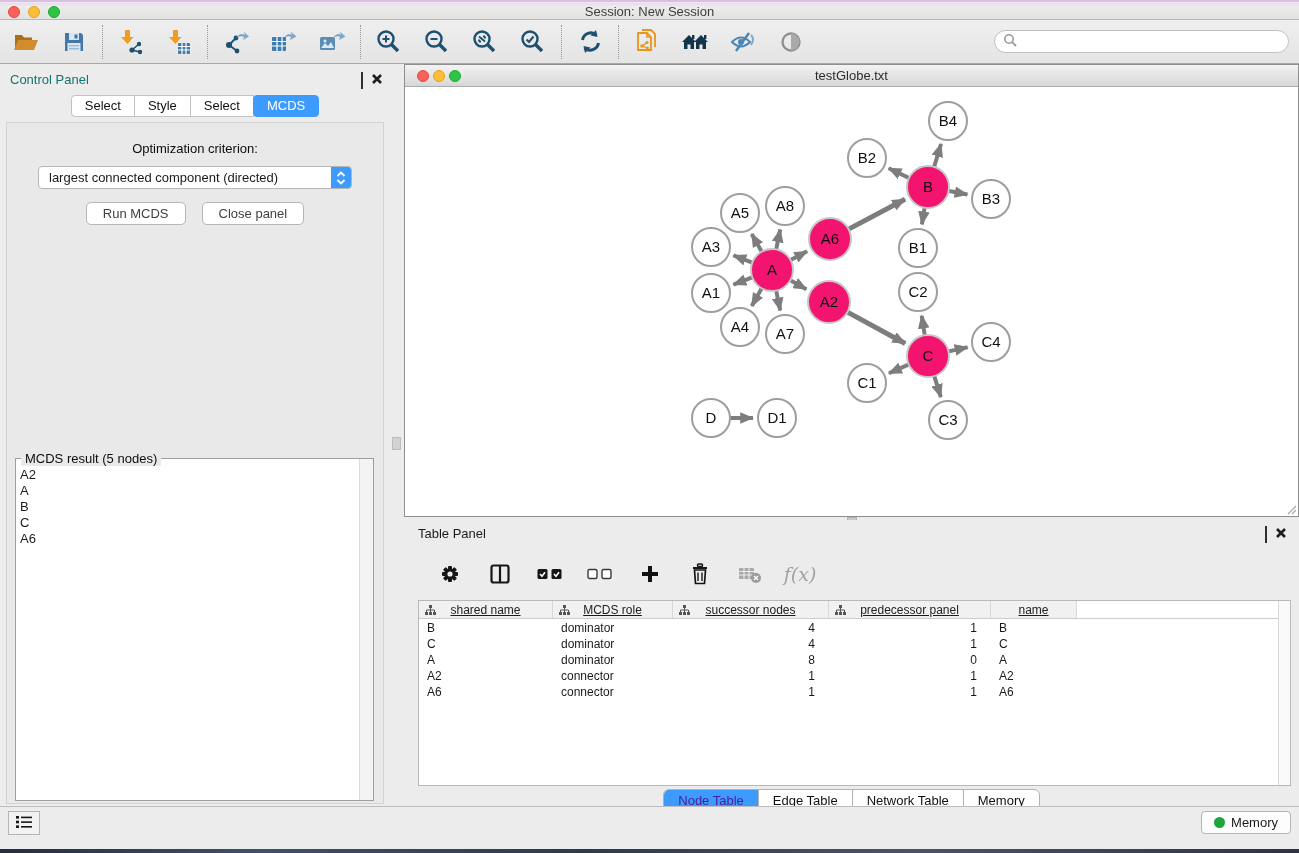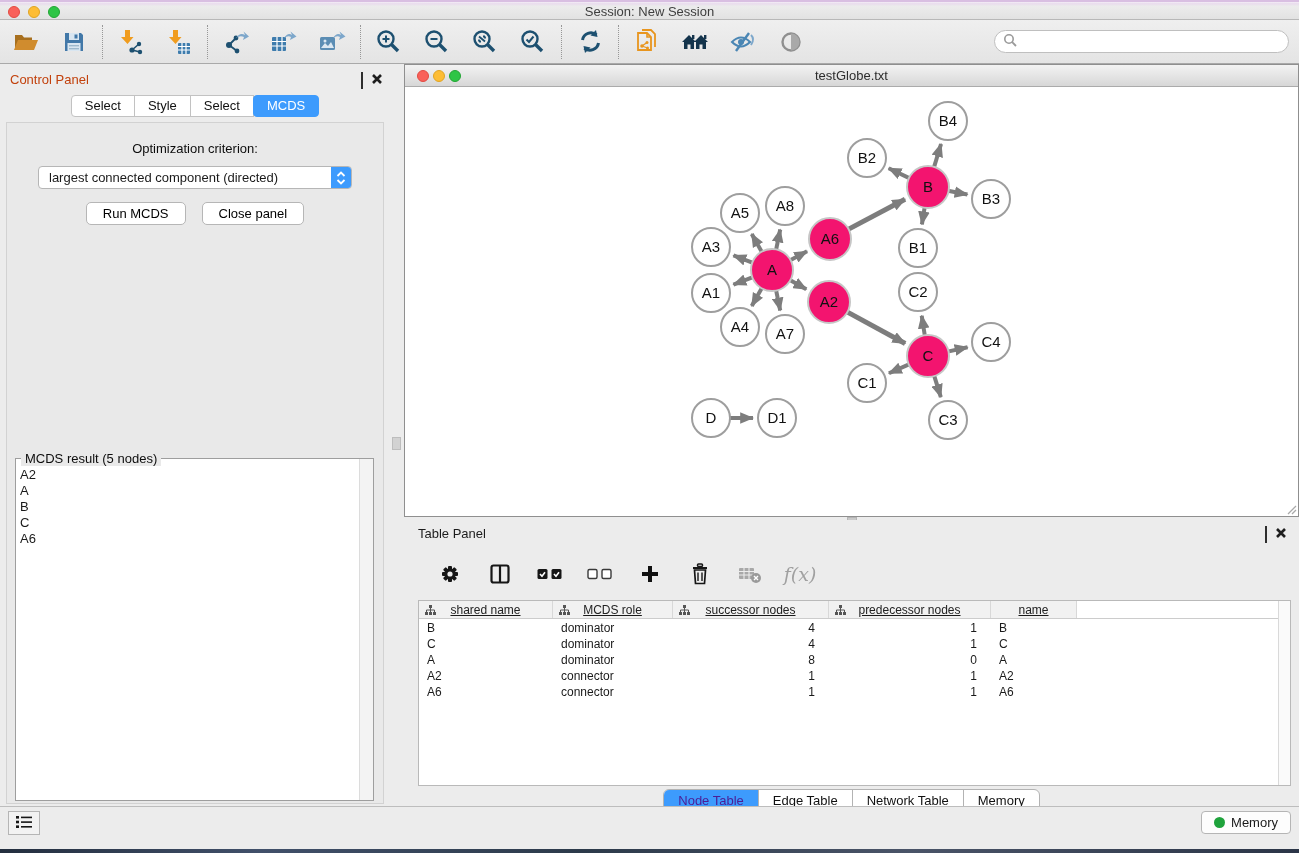--- a/index.html
+++ b/index.html
@@ -24,39 +24,39 @@
   .tb-group { display:flex; align-items:center; gap:20px; }
   .tb-sep { width:0; height:34px; border-left:1px dotted #979797; margin:0 14px; }
   .tbtn { width:28px; height:28px; display:flex; align-items:center; justify-content:center; cursor:pointer; }
   .tbtn svg { display:block; }
   .searchbox { margin-left:auto; margin-right:10px; width:295px; height:23px; background:#fff;
     border:1px solid #bfbfbf; border-radius:12px; display:flex; align-items:center; padding:0 8px; gap:5px; }
   .searchbox input { flex:1; border:none; outline:none; background:transparent; font:13px "Liberation Sans",sans-serif; }
 
   
   .control-panel { position:absolute; left:0; top:64px; width:391px; height:754px; background:#ececec; }
-  .cp-title { position:absolute; left:10px; top:8px; color:#c2410c; }
+  .cp-title { position:absolute; left:10px; top:8px; color:#0f766e; }
   .panel-btns { position:absolute; right:8px; top:9px; display:flex; gap:8px; align-items:center; }
   .float-glyph { width:11px; height:11px; border:1.5px solid #2e2e2e; background:transparent; }
   .cp-tabs { position:absolute; top:31px; left:0; right:0; display:flex; justify-content:center; }
   .cp-tab { height:22px; line-height:20px; padding:0 13px; background:#fff; border:1px solid #c2c2c2;
             margin-left:-1px; cursor:pointer; color:#111; }
   .cp-tab:first-child { border-radius:4px 0 0 4px; }
   .cp-tab:last-child { border-radius:0 4px 4px 0; }
   .cp-tab.sel { background:#3d9bfd; border-color:#3d9bfd; color:#fff; border-radius:4px; }
   .cp-body { position:absolute; left:6px; right:7px; top:58px; bottom:14px; background:#e9e9e9;
              border:1px solid #d2d2d2; }
   .opt-label { margin-top:18px; text-align:center; color:#0d0d0d; }
   .dropdown { position:relative; width:314px; height:23px; margin:10px auto 0; background:#fff;
     border:1px solid #b6b6b6; border-radius:4px; line-height:21px; padding-left:10px; cursor:pointer; }
   .dd-stepper { position:absolute; right:0; top:0; bottom:0; width:20px; background:#3d9bfd;
     border-radius:0 3px 3px 0; display:flex; align-items:center; justify-content:center; }
   .btn-row { display:flex; justify-content:center; gap:16px; margin-top:13px; }
   .pbtn { background:#fff; border:1px solid #b6b6b6; border-radius:5px; padding:3px 16px;
-          font:13px "Liberation Sans",sans-serif; cursor:pointer; color:#000000; }
+          font:13px "Liberation Sans",sans-serif; cursor:pointer; color:#404040; }
   .result-box { position:absolute; left:8px; right:9px; top:335px; height:343px;
     border:1px solid #9e9e9e; background:#fff; }
   .result-legend { position:absolute; top:-8px; left:5px; background:#e9e9e9; padding:0 4px; color:#0d0d0d; }
   .result-list { position:absolute; left:0; right:14px; top:0; bottom:0; padding:8px 0 0 4px; overflow:hidden; }
   .result-item { line-height:16px; cursor:pointer; }
   .result-scroll { position:absolute; right:0; top:0; bottom:0; width:14px; background:#f3f3f3;
     border-left:1px solid #dcdcdc; }
 
   
   .right-col { position:absolute; left:404px; top:64px; width:895px; height:754px; }
@@ -614,21 +614,21 @@
             <div class="th" style="width: 162px;">
               <span class="colicon"><svg width="11" height="11" viewBox="0 0 11 11">
                   <g fill="#555">
                     <rect x="4" y="0" width="3" height="3"></rect>
                     <rect x="0" y="7" width="3" height="3"></rect>
                     <rect x="4" y="7" width="3" height="3"></rect>
                     <rect x="8" y="7" width="3" height="3"></rect>
                   </g>
                   <path d="M5.5 3 v2 M1.5 7 v-2 h8 v2 M5.5 5 v2" stroke="#555" stroke-width="1" fill="none"></path>
                 </svg></span>
-              <span>predecessor nodes</span>
+              <span>predecessor panel</span>
             </div>
             <div class="th" style="width: 86px;">
               <span>name</span>
             </div>
           </div>
         <div class="tbl-body" id="tbl-body">
             <div class="tr">
               <div class="td" style="width: 134px;">B</div>
               <div class="td" style="width: 120px;">dominator</div>
               <div class="td num" style="width: 156px;">4</div>

